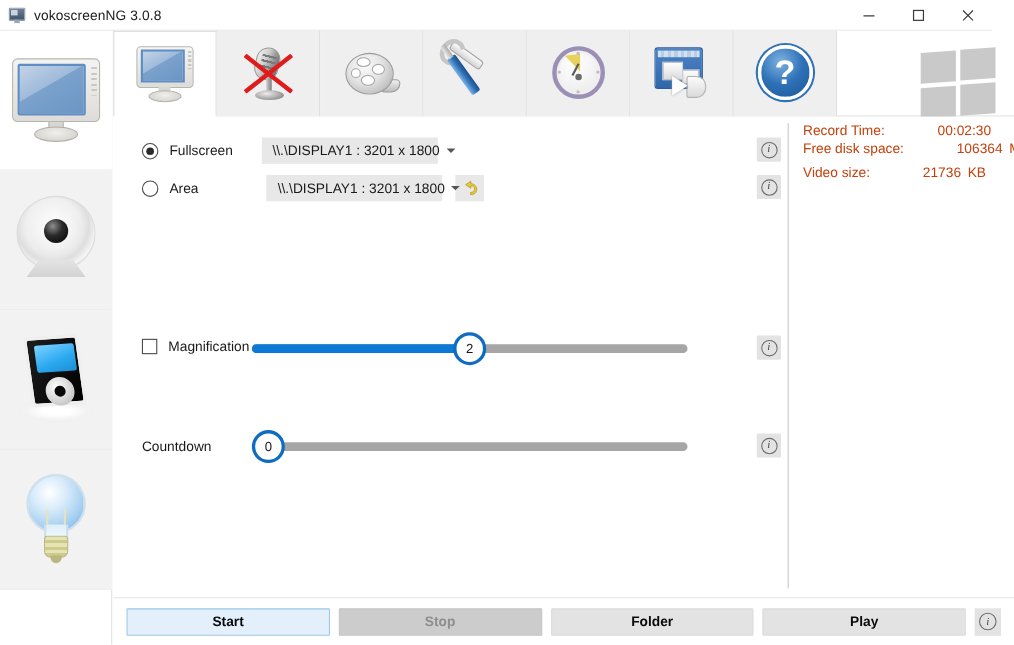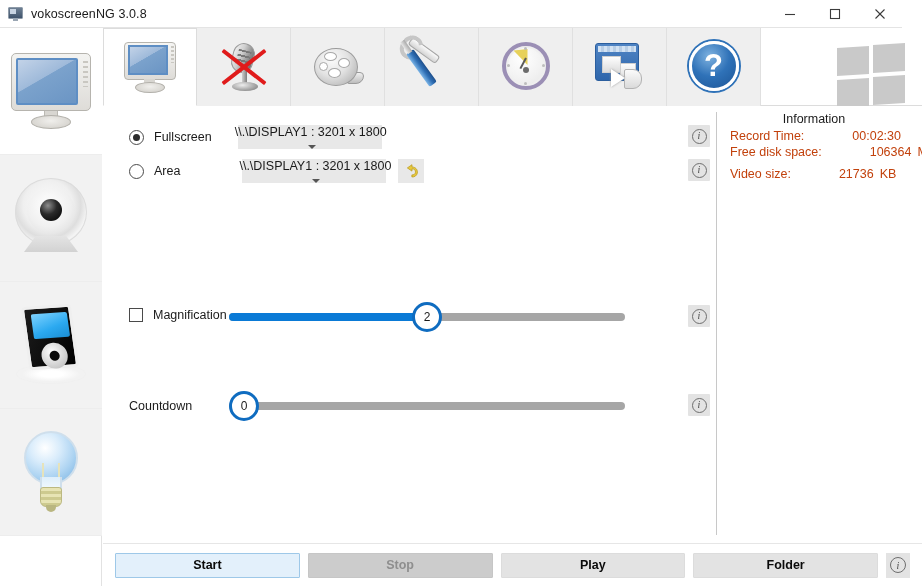--- a/index.html
+++ b/index.html
@@ -410,26 +410,26 @@
   }
   .radio.on:after {
     content: ""; position: absolute; left: 3px; top: 3px;
     width: 7px; height: 7px; border-radius: 50%; background: #2b2b2b;
   }
   .radio-text {
     margin-left: 10px; font-size: 12.5px; color: #1a1a1a; white-space: nowrap;
   }
 
   .combo {
-    width: 144px; height: 24px;
+    width: 160px; height: 24px;
     background: #e8e8e8; border: none;
     display: flex; align-items: center;
     padding: 0 8px 0 10px;
     font-size: 12.5px; color: #1a1a1a;
-    position: relative; white-space: nowrap; flex-direction: column;
+    position: relative; white-space: nowrap;
   }
   .combo .cv { flex: 1; }
   .combo .ca {
     width: 0; height: 0; margin-left: 6px; margin-right: 4px;
     border-left: 4px solid transparent; border-right: 4px solid transparent;
     border-top: 4px solid #555555;
   }
 
   .infobtn {
     width: 22px; height: 22px; background: #e3e3e3;
@@ -736,38 +736,37 @@
     </div>
     <div class="infobtn" style="position:absolute; left:585px; top:288px;">
       <span class="ci">i</span>
     </div>
 
   </div>
 
   <div id="divider"></div>
 
   <div id="infopanel">
-    <div id="info-title">Information</div>
     <div class="info-row">
       <span class="k">Record Time:</span>
       <span class="v"><span>00:02:30</span><span class="u"></span></span>
     </div>
     <div class="info-row">
       <span class="k">Free disk space:</span>
       <span class="v"><span>106364</span><span class="u">MB</span></span>
     </div>
     <div class="info-row" style="margin-top:8px;">
       <span class="k">Video size:</span>
       <span class="v"><span>21736</span><span class="u">KB</span></span>
     </div>
   </div>
 
   <div id="bottombar">
     <div class="btn primary">Start</div>
     <div class="btn disabled">Stop</div>
+    <div class="btn normal">Folder</div>
     <div class="btn normal">Play</div>
-    <div class="btn normal">Folder</div>
     <div id="bottom-info">
       <span class="ci">i</span>
     </div>
   </div>
 
 </div>
 
 </body></html>

